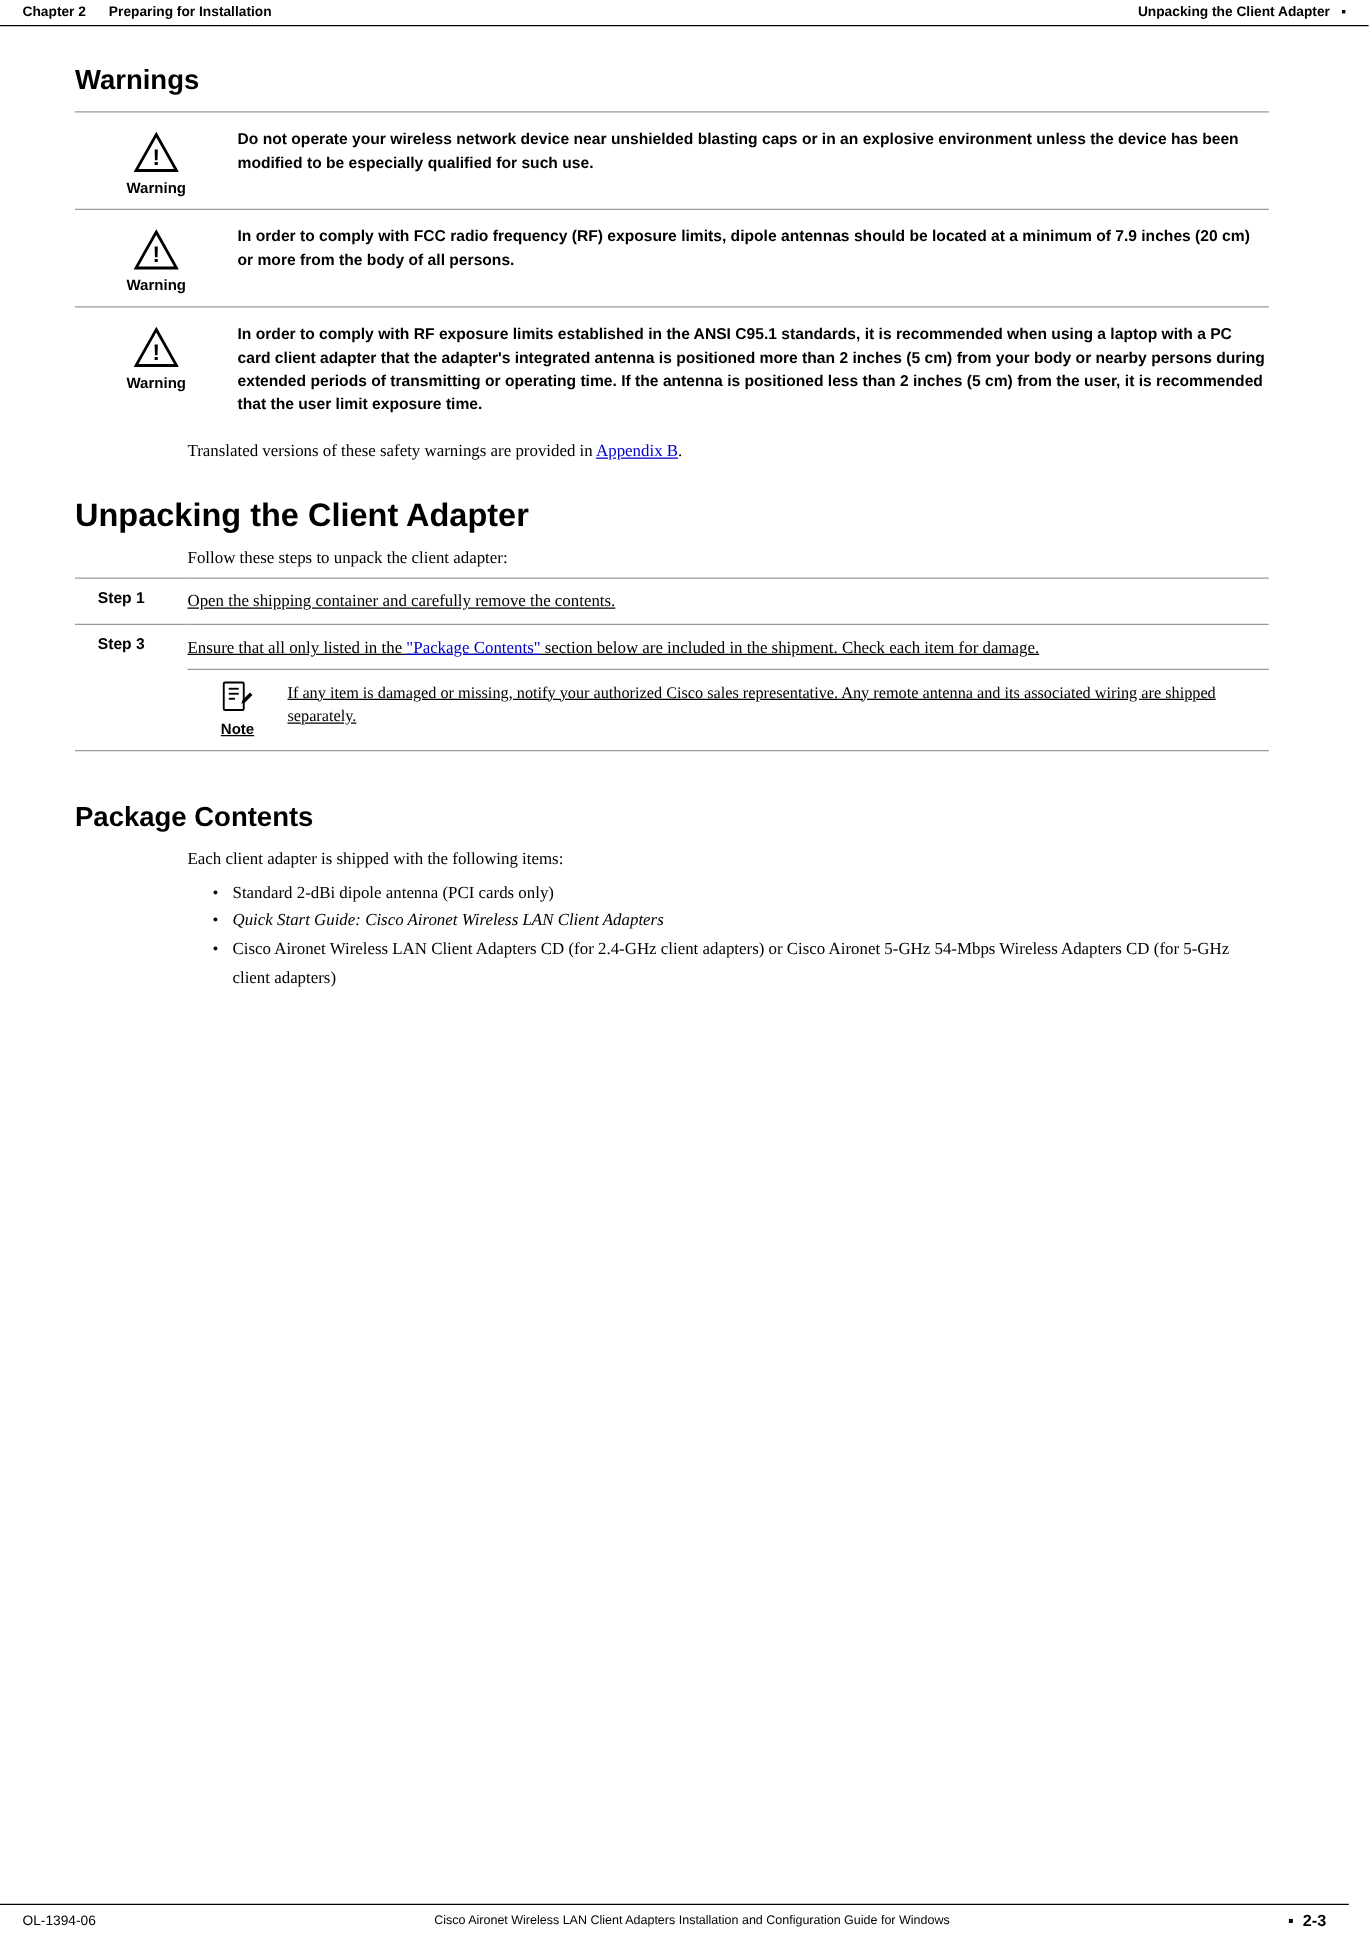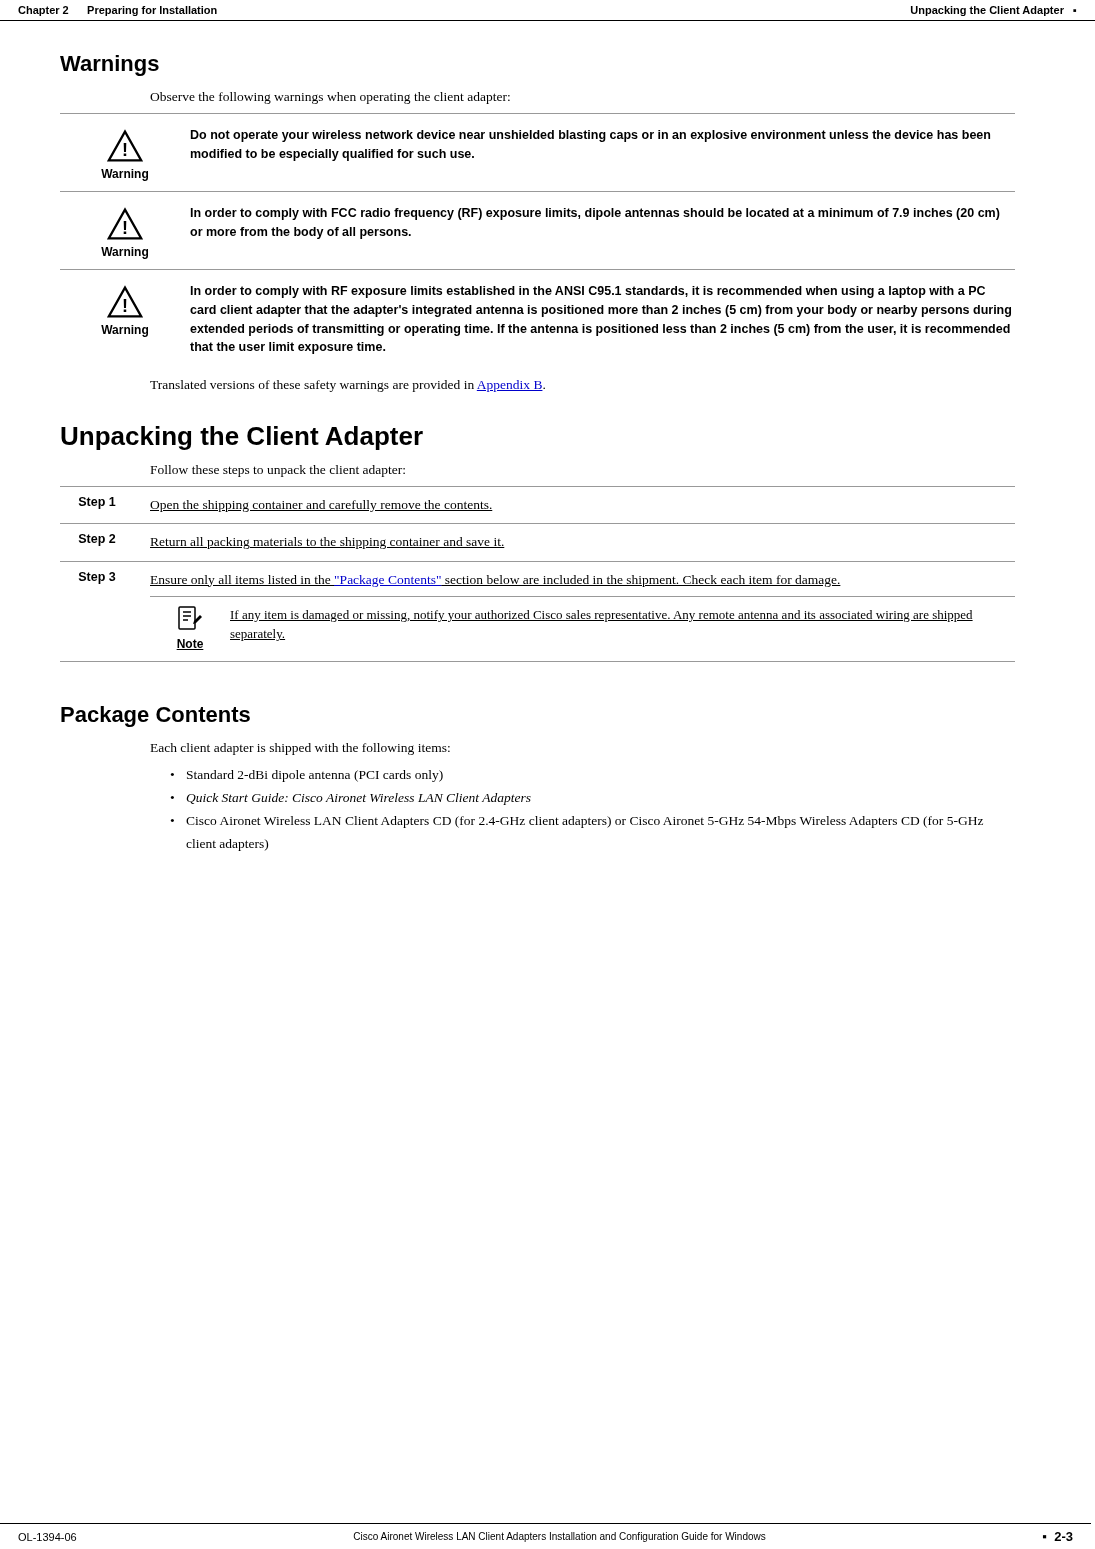--- a/index.html
+++ b/index.html
@@ -32,21 +32,21 @@
     .page-header-right {
       font-weight: bold;
       text-align: right;
     }
 
     
     .page-footer {
       position: absolute;
       bottom: 0;
       left: 0;
-      right: 4px;
+      right: 16px;
       border-top: 1px solid #000;
       display: flex;
       justify-content: space-between;
       align-items: center;
       padding: 5px 18px;
       font-size: 11px;
       font-family: Arial, sans-serif;
     }
 
     .page-footer-center {
@@ -261,21 +261,20 @@
     <span>Unpacking the Client Adapter</span>
     &nbsp;&nbsp;▪
   </div>
 </div>
 
 <div class="content">
 
   <div>
     <h2 class="section-title">Warnings</h2>
 
-    <p class="intro-text">Observe the following warnings when operating the client adapter:</p>
 
     <div class="warning-section">
 
       <div class="warning-block">
         <div class="warning-icon-col">
           <svg class="warning-icon" viewBox="0 0 40 36" xmlns="http://www.w3.org/2000/svg">
             <polygon points="20,2 38,34 2,34" fill="none" stroke="#000" stroke-width="2.5"></polygon>
             <text x="20" y="29" text-anchor="middle" font-size="20" font-weight="bold" font-family="Arial">!</text>
           </svg>
           <span class="warning-label">Warning</span>
@@ -317,29 +316,25 @@
     <p class="steps-intro">Follow these steps to unpack the client adapter:</p>
 
     <table class="steps-table">
       <tbody>
 
         <tr>
           <td class="step-label">Step 1</td>
           <td class="step-content">Open the shipping container and carefully remove the contents.</td>
         </tr>
 
-        <tr>
-          <td class="step-label">Step 2</td>
-          <td class="step-content">Return all packing materials to the shipping container and save it.</td>
-        </tr>
 
         <tr>
           <td class="step-label">Step 3</td>
           <td class="step-content">
-            <span>Ensure only all items listed in the </span><a class="link-text" href="#">"Package Contents"</a><span> section below are included in the shipment. Check each item for damage.</span>
+            <span>Ensure that all only listed in the </span><a class="link-text" href="#">"Package Contents"</a><span> section below are included in the shipment. Check each item for damage.</span>
             
             <div class="note-block">
               <div class="note-icon-col">
                 <svg class="note-icon" viewBox="0 0 28 28" xmlns="http://www.w3.org/2000/svg">
                   <rect x="3" y="2" width="16" height="22" rx="1" fill="none" stroke="#000" stroke-width="1.5"></rect>
                   <line x1="7" y1="7" x2="15" y2="7" stroke="#000" stroke-width="1.5"></line>
                   <line x1="7" y1="11" x2="15" y2="11" stroke="#000" stroke-width="1.5"></line>
                   <line x1="7" y1="15" x2="12" y2="15" stroke="#000" stroke-width="1.5"></line>
                   <polygon points="18,16 24,10 26,12 20,18 17,19" fill="#000"></polygon>
                 </svg>

